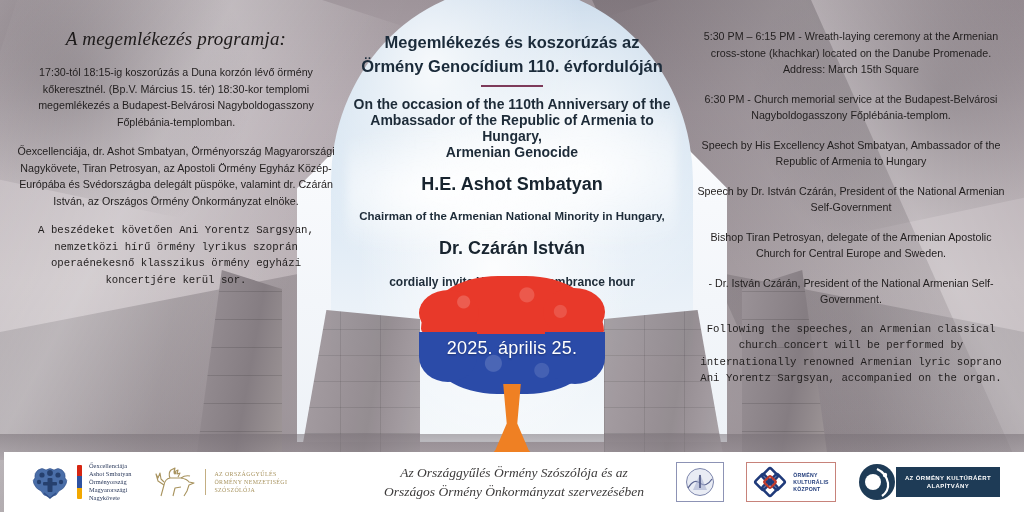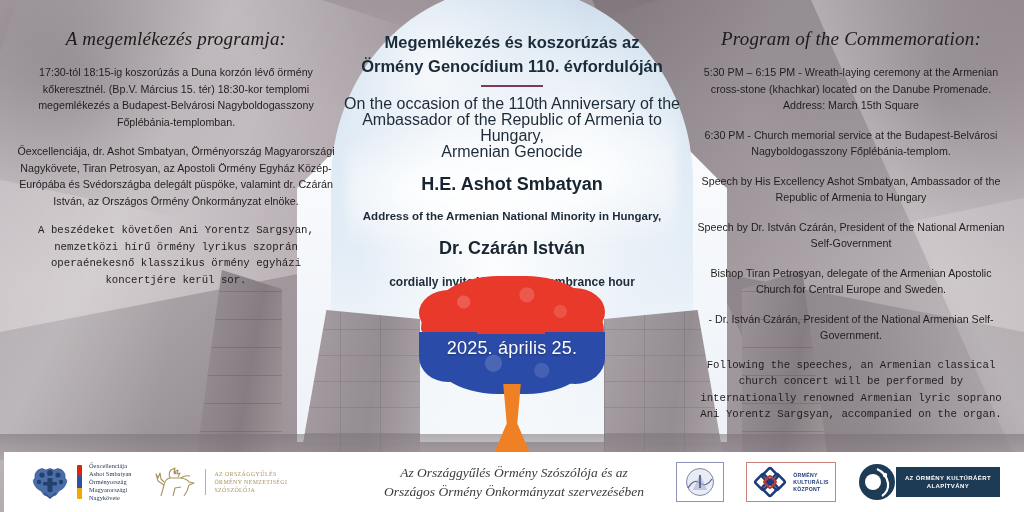--- a/index.html
+++ b/index.html
@@ -204,21 +204,21 @@
   .side-p:last-child { margin-bottom:0;font-family:Liberation Mono, monospace; }
 
   
   .c-title {
     font-size:16.5px; line-height:24px; color:#1b2b3a; font-weight:600;text-align:center;
   }
   .c-rule {
     width:62px; height:2px; background:#7d3a5a; margin:7px auto 9px;
   }
   .c-sub {
-    font-size:16px; line-height:16px; color:#1d2b38; font-weight:400;
+    font-size:14px; line-height:16px; color:#1d2b38; font-weight:700;
   }
   .c-name {
     font-size:18px; line-height:26px; color:#18242f; font-weight:600;
     margin: 11px 0 11px;
   }
   .c-role {
     font-size:11.5px; line-height:16px; color:#1d2b38; font-weight:600;
   }
   .c-invite {
     font-size:12px; line-height:17px; color:#1d2b38; font-weight:600;
@@ -303,37 +303,36 @@
   </div>
 
   <div class="col col-center">
     <div class="c-title">Megemlékezés és koszorúzás az</div>
     <div class="c-title">Örmény Genocídium 110. évfordulóján</div>
     <div class="c-rule"></div>
     <div class="c-sub">On the occasion of the 110th Anniversary of the</div>
     <div class="c-sub">Ambassador of the Republic of Armenia to Hungary,</div>
     <div class="c-sub">Armenian Genocide</div>
     <div class="c-name">H.E. Ashot Smbatyan</div>
-    <div class="c-role">Address of the Armenian National Minority in Hungary,</div>
+    <div class="c-role">Chairman of the Armenian National Minority in Hungary,</div>
     <div class="c-name">Dr. Czárán István</div>
     <div class="c-invite">cordially invite You to a remembrance hour</div>
   </div>
 
   <div class="tree">
     <div class="tree-crown">
       <div class="crown-red"></div>
       <div class="crown-blue"></div>
       <div class="tree-crown-texture"></div>
     </div>
     <div class="tree-trunk"></div>
     <div class="tree-date">2025. április 25.</div>
   </div>
 
   <div class="col col-right">
-    <div class="head-script">Program of the Commemoration:</div>
     <div class="side-p">5:30 PM – 6:15 PM - Wreath-laying ceremony at the Armenian cross-stone (khachkar) located on the Danube Promenade. Address: March 15th Square</div>
     <div class="side-p">6:30 PM - Church memorial service at the Budapest-Belvárosi Nagyboldogasszony Főplébánia-templom.</div>
     <div class="side-p">Speech by His Excellency Ashot Smbatyan, Ambassador of the Republic of Armenia to Hungary</div>
     <div class="side-p">Speech by Dr. István Czárán, President of the National Armenian Self-Government</div>
     <div class="side-p">Bishop Tiran Petrosyan, delegate of the Armenian Apostolic Church for Central Europe and Sweden.</div>
     <div class="side-p">- Dr. István Czárán, President of the National Armenian Self-Government.</div>
     <div class="side-p">Following the speeches, an Armenian classical church concert will be performed by internationally renowned Armenian lyric soprano Ani Yorentz Sargsyan, accompanied on the organ.</div>
   </div>
 
   <div class="footer">

